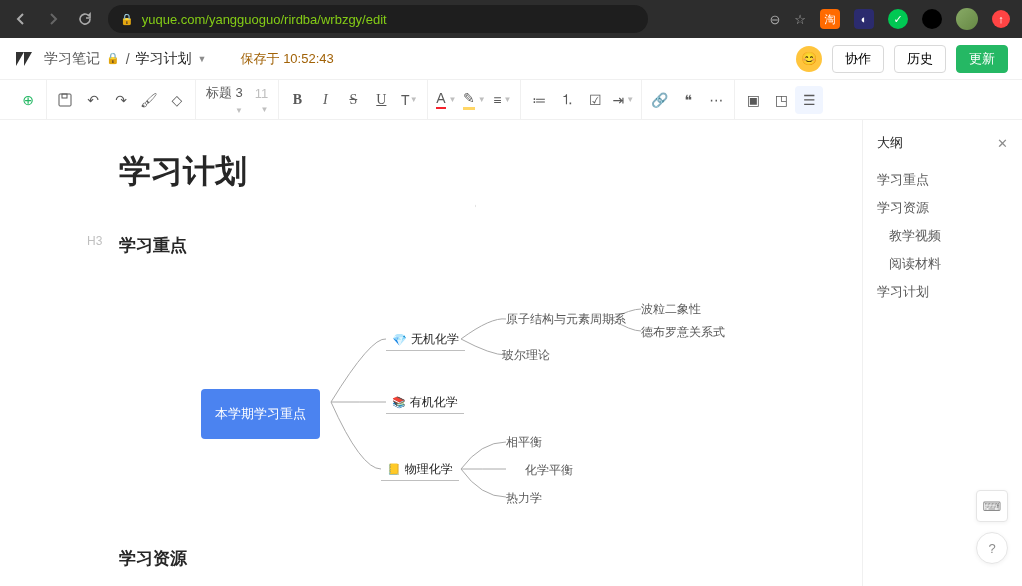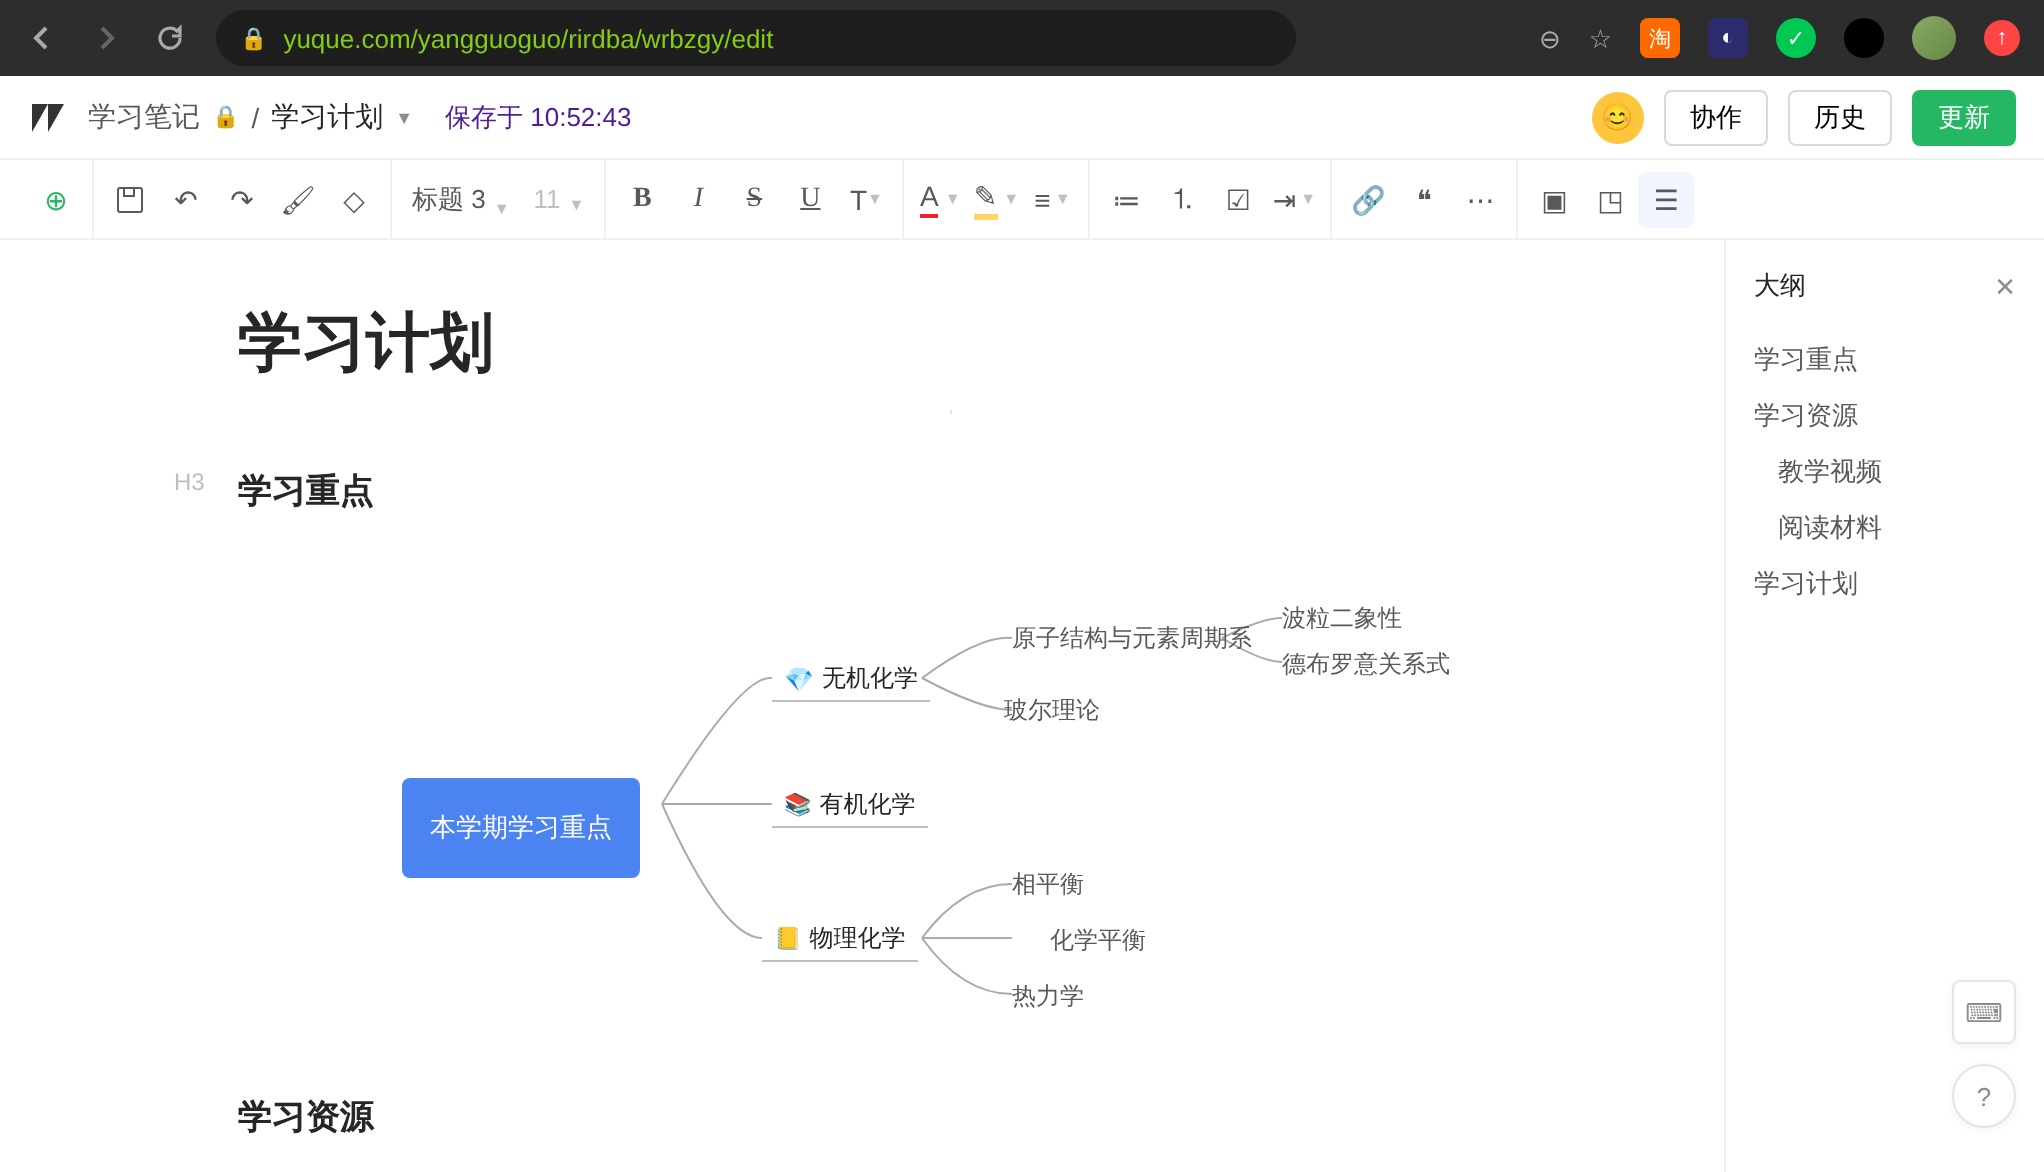--- a/index.html
+++ b/index.html
@@ -15,32 +15,32 @@
     .ext-icon { width: 20px; height: 20px; border-radius: 4px; display: flex; align-items: center; justify-content: center; font-size: 11px; color: #fff; }
     .star-icon { color: #aaa; }
     .avatar-circle { width: 22px; height: 22px; border-radius: 50%; background: linear-gradient(135deg,#8a6,#684); }
     
     
     .app-header { height: 42px; display: flex; align-items: center; padding: 16px 14px; border-bottom: 1px solid #f0f0f0; gap: 10px; }
     .logo-icon { width: 20px; height: 18px; }
     .breadcrumb { display: flex; align-items: center; gap: 6px; font-size: 14px; color: #595959; }
     .breadcrumb .current { color: #262626; font-weight: 500; }
     .dropdown-caret { color: #8c8c8c; font-size: 9px; }
-    .save-status { color: #4c1d95; font-size: 13px; margin-left: 6px; }
+    .save-status { color: #a16207; font-size: 13px; margin-left: 24px; }
     .header-actions { margin-left: auto; display: flex; align-items: center; gap: 10px; }
     .action-btn { padding: 4px 12px; border: 1px solid #d9d9d9; border-radius: 4px; background: #fff; font-size: 13px; cursor: pointer; }
     .action-btn.primary { background: #25b864; border-color: #25b864; color: #fff; }
     .avatar-badge { width: 26px; height: 26px; border-radius: 50%; background: #ffc53d; display:flex; align-items:center; justify-content:center; font-size:13px; }
     
     
     .toolbar { height: 40px; display: flex; align-items: center; padding: 0 10px; border-bottom: 1px solid #f0f0f0; background:#fff; }
     .tb-group { display: flex; align-items: center; border-right: 1px solid #f0f0f0; padding: 0 4px; height: 100%; }
     .tb-group:last-child { border-right: none; }
     .tb-btn { width: 28px; height: 28px; display: flex; align-items: center; justify-content: center; color: #595959; cursor: pointer; border-radius:4px; font-size:14px;}
-    .tb-dropdown { display: flex; align-items: flex-end; gap: 4px; padding: 0 6px; cursor: pointer; color:#595959; font-size:13px;}
+    .tb-dropdown { display: flex; align-items: flex-end; gap: 4px; padding: 0 6px; cursor: pointer; color:#595959; font-size:13px;flex-direction:column;}
     .tb-caret { font-size: 8px; color: #bfbfbf; }
     .format-style { font-family: Georgia, serif; }
     .tb-btn.active { background:#f0f5ff; }
     .color-underline { border-bottom: 2px solid #f5222d; padding-bottom:1px; }
     .highlight-underline { border-bottom: 3px solid #ffd666; padding-bottom:1px;}
     
     
     .content-area { display: flex; height: calc(100vh - 120px); }
     .editor-scroll { flex: 1; overflow-y: auto; display: flex; justify-content: center; padding-top: 30px; }
     .document { width: 680px; padding: 0 20px; }

